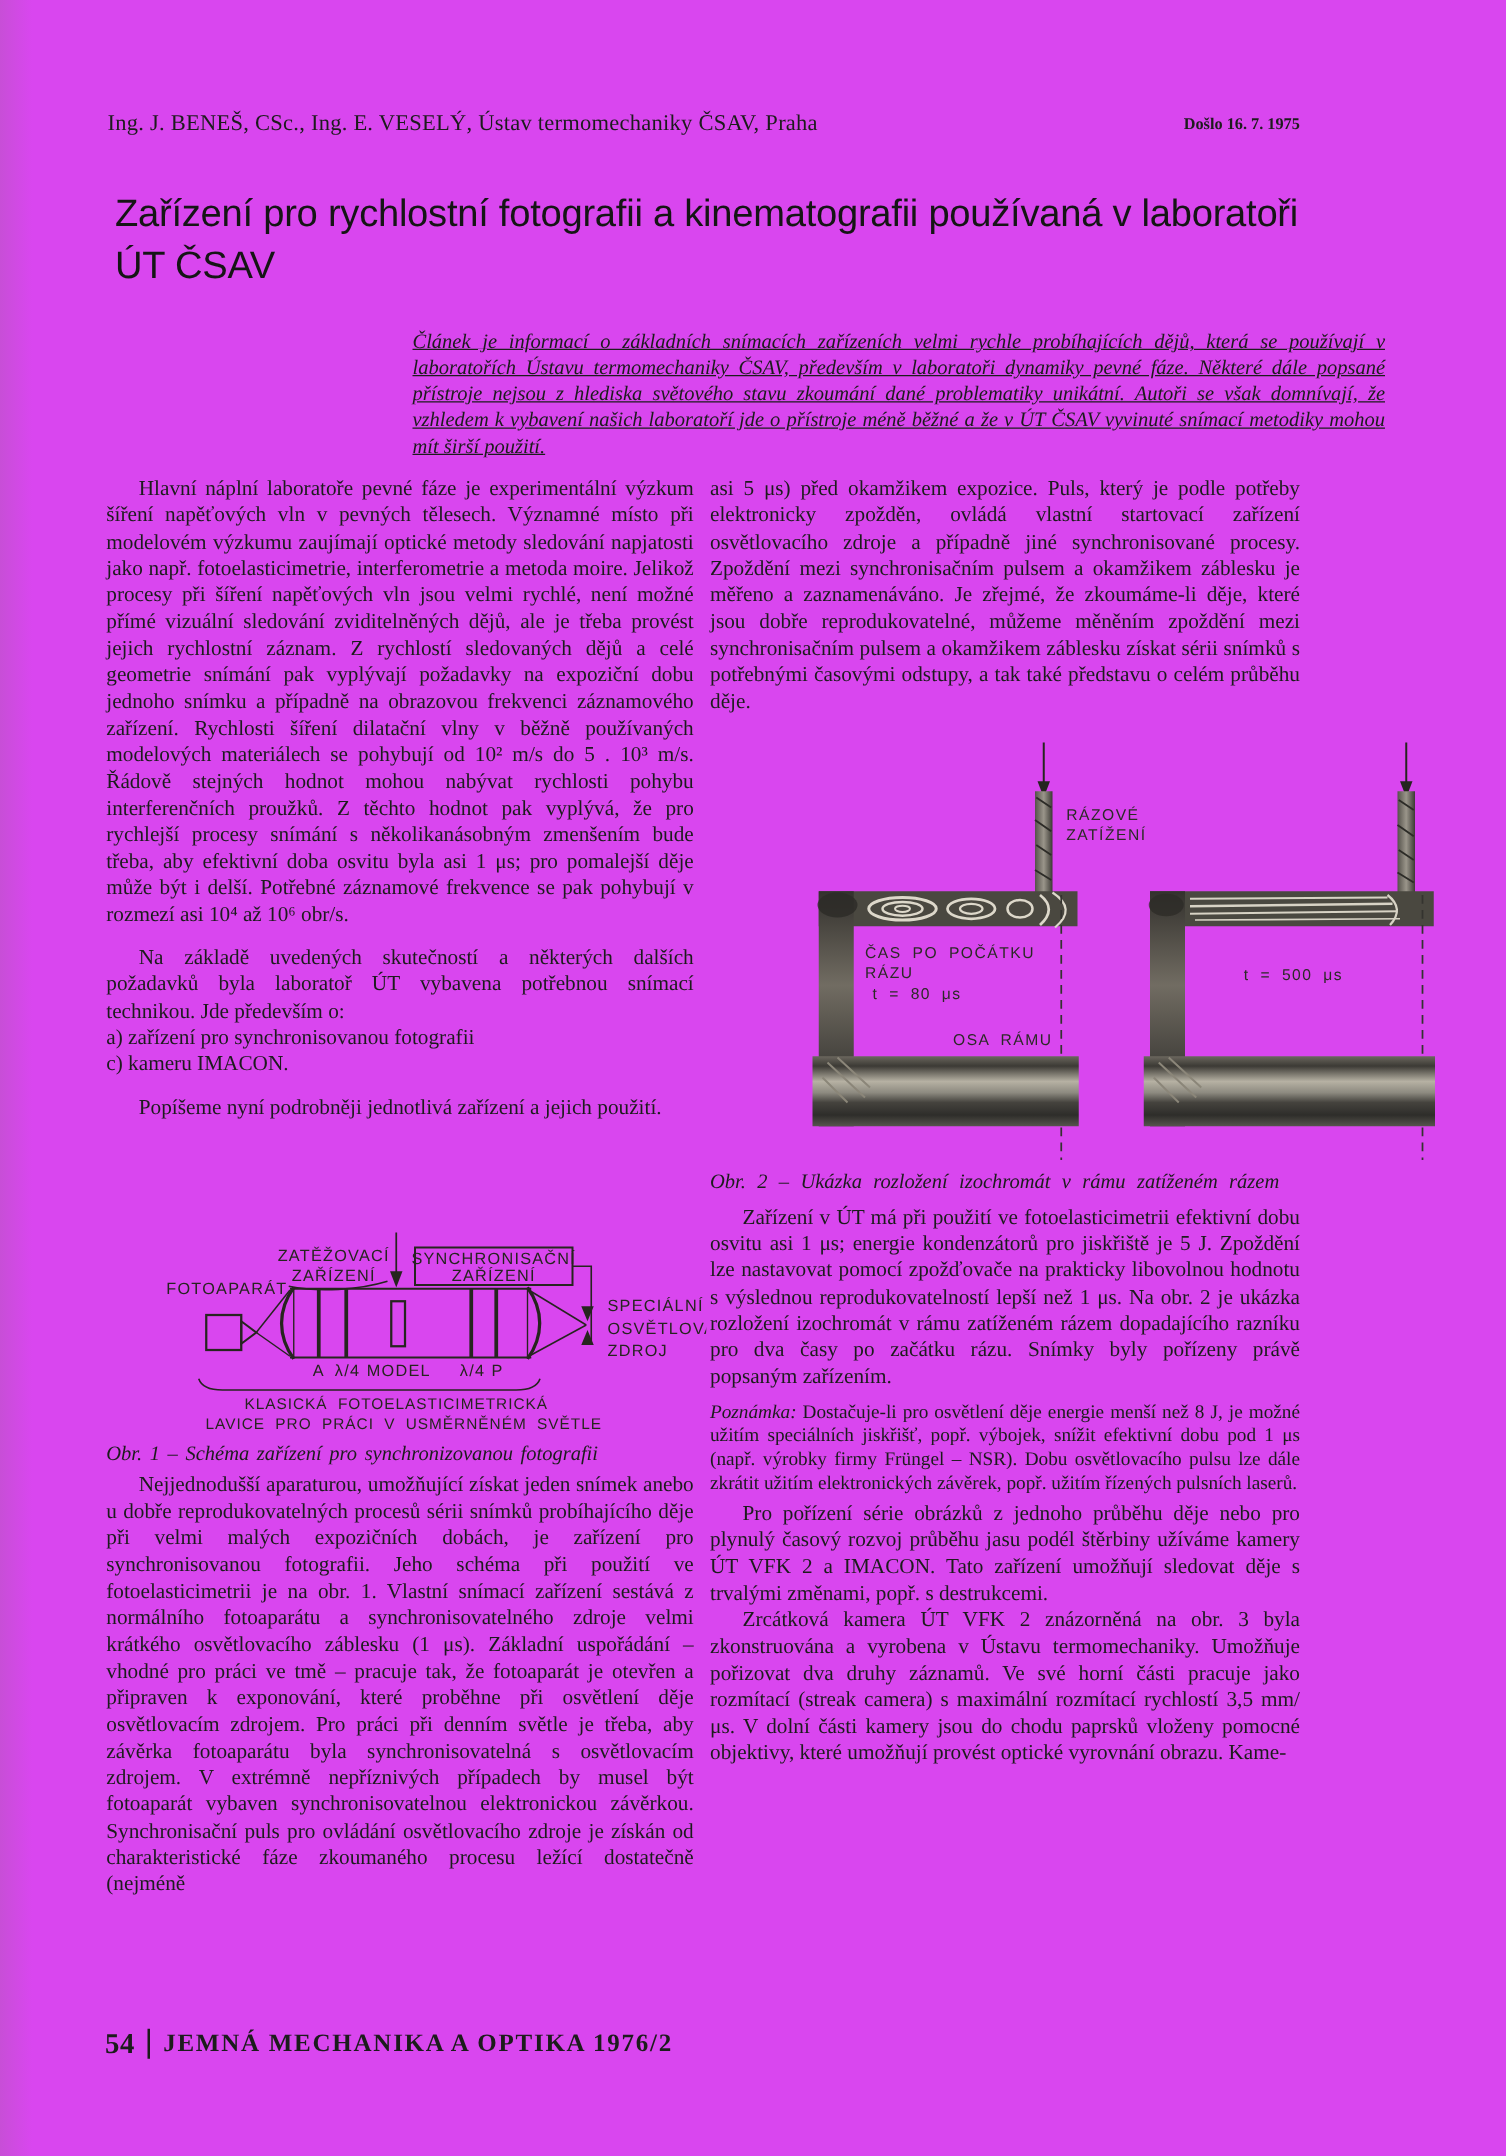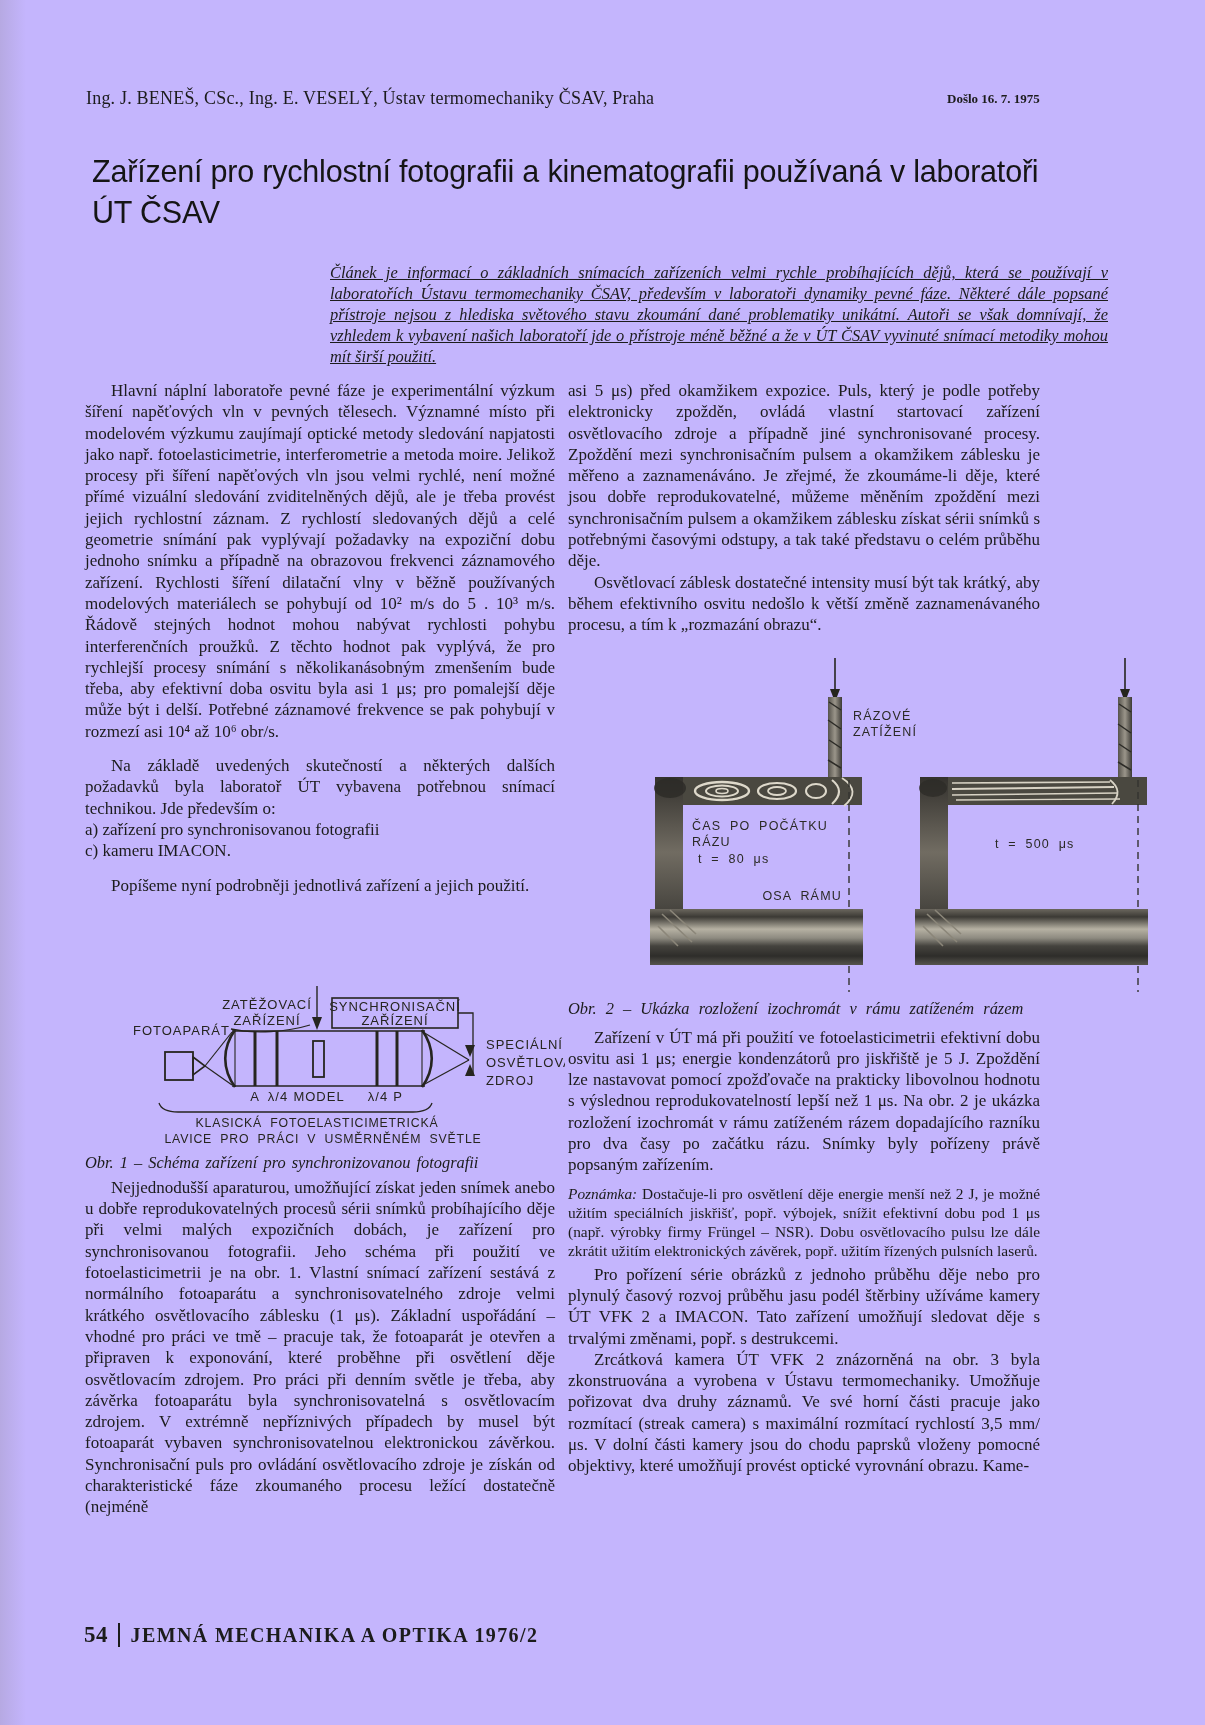--- a/index.html
+++ b/index.html
@@ -1,19 +1,19 @@
 <!DOCTYPE html>
 <html><head>
 <meta charset="utf-8">
 <style>
   html,body { margin:0; padding:0; }
   body { background:#e8e6e1; }
   .page {
     position:relative; width:1205px; height:1725px; margin:0 auto;
-    background:#c4b5fd; color:#1c1c1c;
+    background:#d946ef; color:#1c1c1c;
     font-family:"Liberation Serif", serif;
     overflow:hidden;
   }
   .page::before{
     content:""; position:absolute; left:0; top:0; bottom:0; width:26px;
     background:linear-gradient(90deg, rgba(120,115,105,.18), rgba(120,115,105,0));
     pointer-events:none;
   }
   .header-authors{
     position:absolute; left:86px; top:88px; font-size:18px; letter-spacing:.2px; white-space:nowrap;
@@ -133,21 +133,20 @@
         <text class="dlabel-sm dlabel-sp" text-anchor="middle" x="228" y="235">LAVICE PRO PRÁCI V USMĚRNĚNÉM SVĚTLE</text>
       </svg>
       <figcaption class="figcap">Obr. 1 – Schéma zařízení pro synchronizovanou fotografii</figcaption>
     </figure>
 
     <p class="ind smallgap">Nejjednodušší aparaturou, umožňující získat jeden snímek anebo u dobře reprodukovatelných procesů sérii snímků probíhajícího děje při velmi malých expozičních dobách, je zařízení pro synchronisovanou fotografii. Jeho schéma při použití ve fotoelasticimetrii je na obr. 1. Vlastní snímací zařízení sestává z normálního fotoaparátu a synchronisovatelného zdroje velmi krátkého osvětlovacího záblesku (1 μs). Základní uspořádání – vhodné pro práci ve tmě – pracuje tak, že fotoaparát je otevřen a připraven k exponování, které proběhne při osvětlení děje osvětlovacím zdrojem. Pro práci při denním světle je třeba, aby závěrka fotoaparátu byla synchronisovatelná s osvětlovacím zdrojem. V extrémně nepříznivých případech by musel být fotoaparát vybaven synchronisovatelnou elektronickou závěrkou. Synchronisační puls pro ovládání osvětlovacího zdroje je získán od charakteristické fáze zkoumaného procesu ležící dostatečně (nejméně</p>
   </div>
 
   <div class="col col-right">
     <p>asi 5 μs) před okamžikem expozice. Puls, který je podle potřeby elektronicky zpožděn, ovládá vlastní startovací zařízení osvětlovacího zdroje a případně jiné synchronisované procesy. Zpoždění mezi synchronisačním pulsem a okamžikem záblesku je měřeno a zaznamenáváno. Je zřejmé, že zkoumáme-li děje, které jsou dobře reprodukovatelné, můžeme měněním zpoždění mezi synchronisačním pulsem a okamžikem záblesku získat sérii snímků s potřebnými časovými odstupy, a tak také představu o celém průběhu děje.</p>
-    <p class="ind">Osvětlovací záblesk dostatečné intensity musí být tak krátký, aby během efektivního osvitu nedošlo k větší změně zaznamenávaného procesu, a tím k „rozmazání obrazu“.</p>
 
     <figure class="fig2">
       <svg width="592" height="352" viewBox="0 0 592 352">
         <defs>
           <linearGradient id="barBottom" x1="0" y1="0" x2="0" y2="1">
             <stop offset="0" stop-color="#6b675e"></stop>
             <stop offset="0.14" stop-color="#3c3a35"></stop>
             <stop offset="0.36" stop-color="#b6b1a3"></stop>
             <stop offset="0.52" stop-color="#8d8a80"></stop>
             <stop offset="0.66" stop-color="#45433e"></stop>
@@ -226,21 +225,21 @@
           <line x1="568" y1="138" x2="568" y2="266" stroke="#34332f" stroke-width="1.4" stroke-dasharray="7 5"></line>
           <line x1="568" y1="324" x2="568" y2="350" stroke="#34332f" stroke-width="1.4" stroke-dasharray="7 5"></line>
 
           <text class="photo-label" x="425" y="206">t = 500 μs</text>
         </g>
       </svg>
       <figcaption class="figcap">Obr. 2 – Ukázka rozložení izochromát v rámu zatíženém rázem</figcaption>
     </figure>
 
     <p class="ind">Zařízení v ÚT má při použití ve fotoelasticimetrii efektivní dobu osvitu asi 1 μs; energie kondenzátorů pro jiskřiště je 5 J. Zpoždění lze nastavovat pomocí zpožďovače na prakticky libovolnou hodnotu s výslednou reprodukovatelností lepší než 1 μs. Na obr. 2 je ukázka rozložení izochromát v rámu zatíženém rázem dopadajícího razníku pro dva časy po začátku rázu. Snímky byly pořízeny právě popsaným zařízením.</p>
-    <p class="note"><i>Poznámka:</i> <span>Dostačuje-li pro osvětlení děje energie menší než 2 J, je možné užitím speciálních jiskřišť, popř. výbojek, snížit efektivní dobu pod 1 μs (např. výrobky firmy Früngel – NSR). Dobu osvětlovacího pulsu lze dále zkrátit užitím elektronických závěrek, popř. užitím řízených pulsních laserů.</span></p>
+    <p class="note"><i>Poznámka:</i> <span>Dostačuje-li pro osvětlení děje energie menší než 8 J, je možné užitím speciálních jiskřišť, popř. výbojek, snížit efektivní dobu pod 1 μs (např. výrobky firmy Früngel – NSR). Dobu osvětlovacího pulsu lze dále zkrátit užitím elektronických závěrek, popř. užitím řízených pulsních laserů.</span></p>
     <p class="ind smallgap">Pro pořízení série obrázků z jednoho průběhu děje nebo pro plynulý časový rozvoj průběhu jasu podél štěrbiny užíváme kamery ÚT VFK 2 a IMACON. Tato zařízení umožňují sledovat děje s trvalými změnami, popř. s destrukcemi.</p>
     <p class="ind">Zrcátková kamera ÚT VFK 2 znázorněná na obr. 3 byla zkonstruována a vyrobena v Ústavu termomechaniky. Umožňuje pořizovat dva druhy záznamů. Ve své horní části pracuje jako rozmítací (streak camera) s maximální rozmítací rychlostí 3,5 mm/μs. V dolní části kamery jsou do chodu paprsků vloženy pomocné objektivy, které umožňují provést optické vyrovnání obrazu. Kame-</p>
   </div>
 
   <div class="footer">
     <span class="pageno">54</span>
     <span class="rule"></span>
     <span class="journal">JEMNÁ MECHANIKA A OPTIKA 1976/2</span>
   </div>
 

